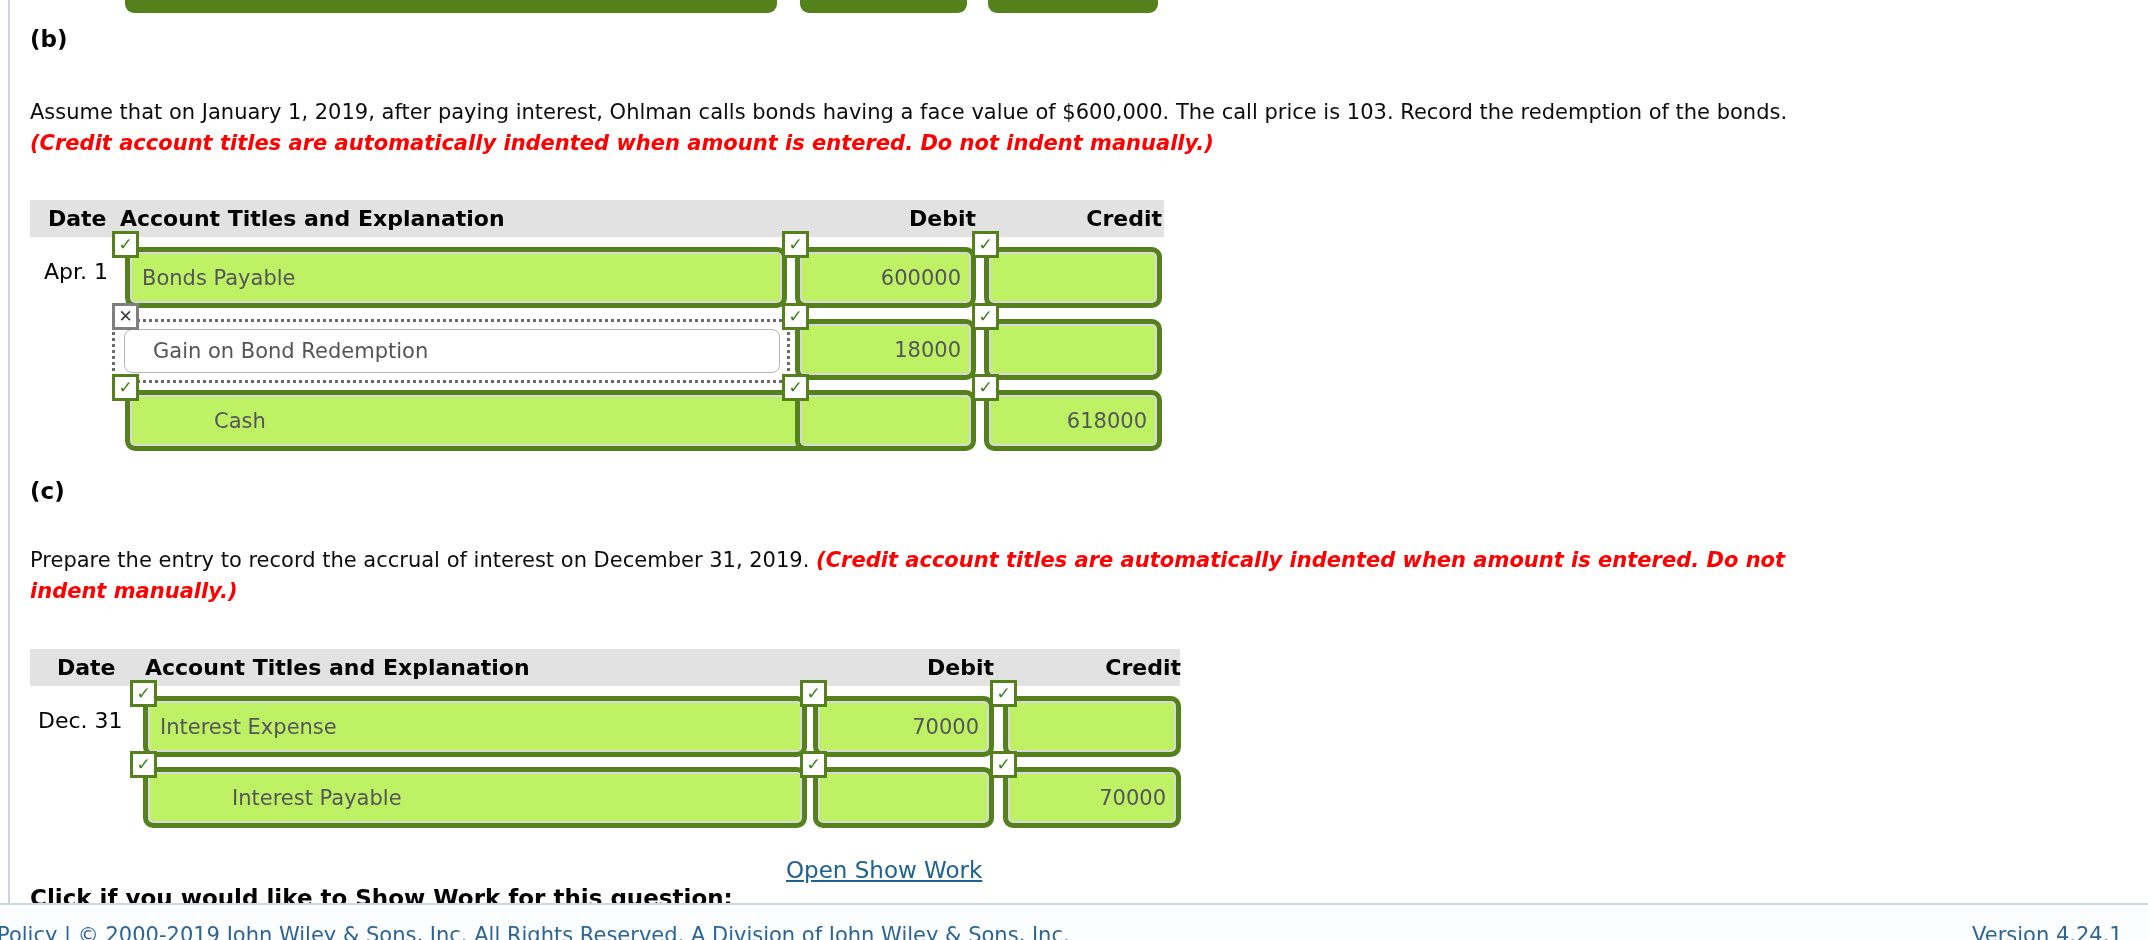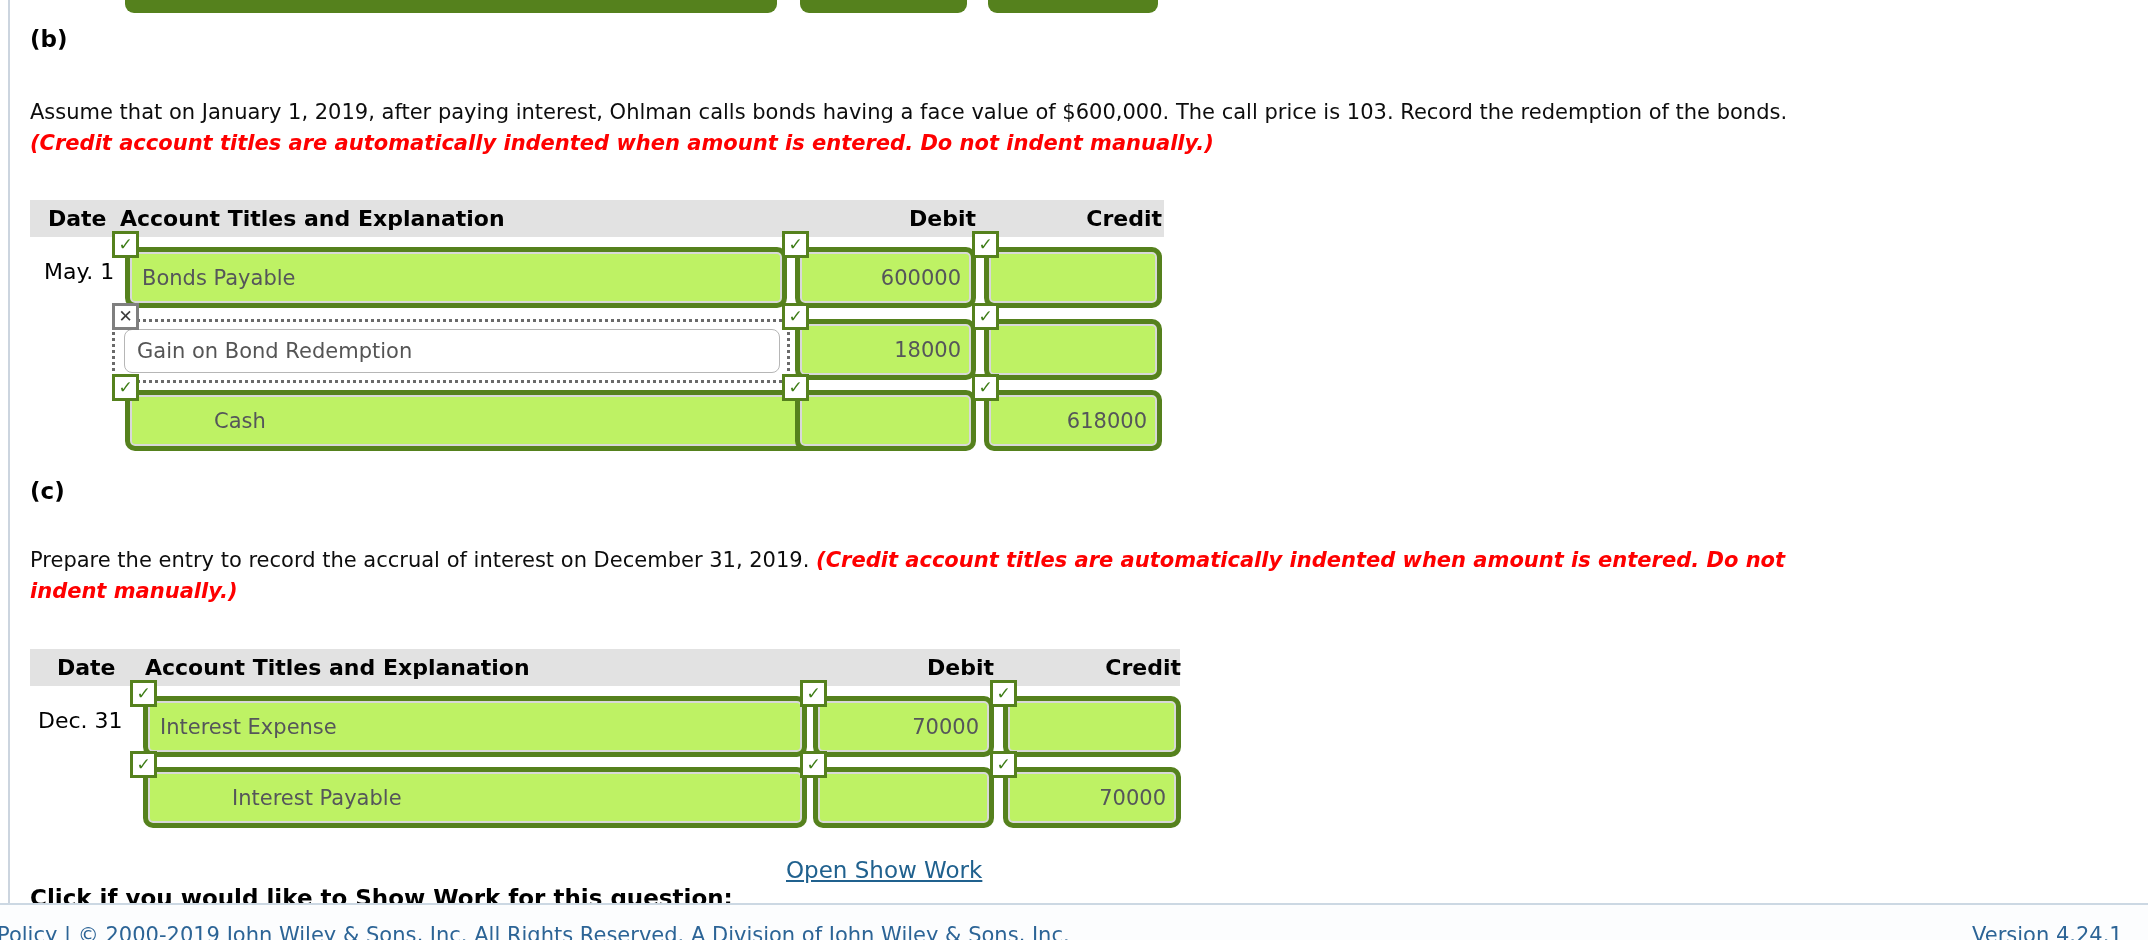--- a/index.html
+++ b/index.html
@@ -29,21 +29,21 @@
     font-family:"DejaVu Sans","Liberation Sans",sans-serif;
     font-size:21px;color:#55565a;outline:none;z-index:1;
   }
   .acct{padding:0 10px 0 12px;text-align:left;}
   .indent{padding-left:84px;}
   .amt{text-align:right;padding-right:10px;}
   .field-plain{
     position:absolute;box-sizing:border-box;height:44px;
     background:#ffffff;border:1px solid #b6b6b6;border-radius:8px;
     font-family:"DejaVu Sans","Liberation Sans",sans-serif;
-    font-size:21px;color:#555;padding-left:12px;outline:none;z-index:2;
+    font-size:21px;color:#555;padding-left:28px;outline:none;z-index:2;
   }
   .dotted{
     position:absolute;box-sizing:border-box;background:#ffffff;
     border:3px dotted #6a6a6a;z-index:1;
   }
   .badge{
     position:absolute;width:27px;height:27px;box-sizing:border-box;
     background:#fff;border:3px solid #55811d;color:#3e7d17;
     font-weight:bold;font-size:17px;line-height:21px;text-align:center;z-index:3;
   }
@@ -73,21 +73,21 @@
 </div>
 
 <div class="jtable" style="left:30px;top:196px;width:1134px;height:262px;">
   <div class="jheader" style="width:1134px;">
     <span style="left:18px;">Date</span>
     <span style="left:90px;">Account Titles and Explanation</span>
     <span class="h-center" style="left:765px;width:181px;">Debit</span>
     <span class="h-center" style="left:954px;width:178px;">Credit</span>
   </div>
 
-  <span class="jdate" style="left:14px;top:63px;">May. 1</span>
+  <span class="jdate" style="left:14px;top:63px;">Apr. 1</span>
   <span class="badge" style="left:82px;top:35px;">✓</span>
   <input class="field acct" style="left: 95px; top: 51px; width: 662px;" value="Bonds Payable">
   <span class="badge" style="left:752px;top:35px;">✓</span>
   <input class="field amt" style="left: 765px; top: 51px; width: 181px;" value="600000">
   <span class="badge" style="left:942px;top:35px;">✓</span>
   <input class="field amt" style="left: 954px; top: 51px; width: 178px;" value="">
 
   <span class="badge err" style="left:82px;top:107px;">✕</span>
   <div class="dotted" style="left:82px;top:123px;width:678px;height:64px;"></div>
   <input class="field-plain" style="left: 94px; top: 133px; width: 656px;" value="Gain on Bond Redemption">

